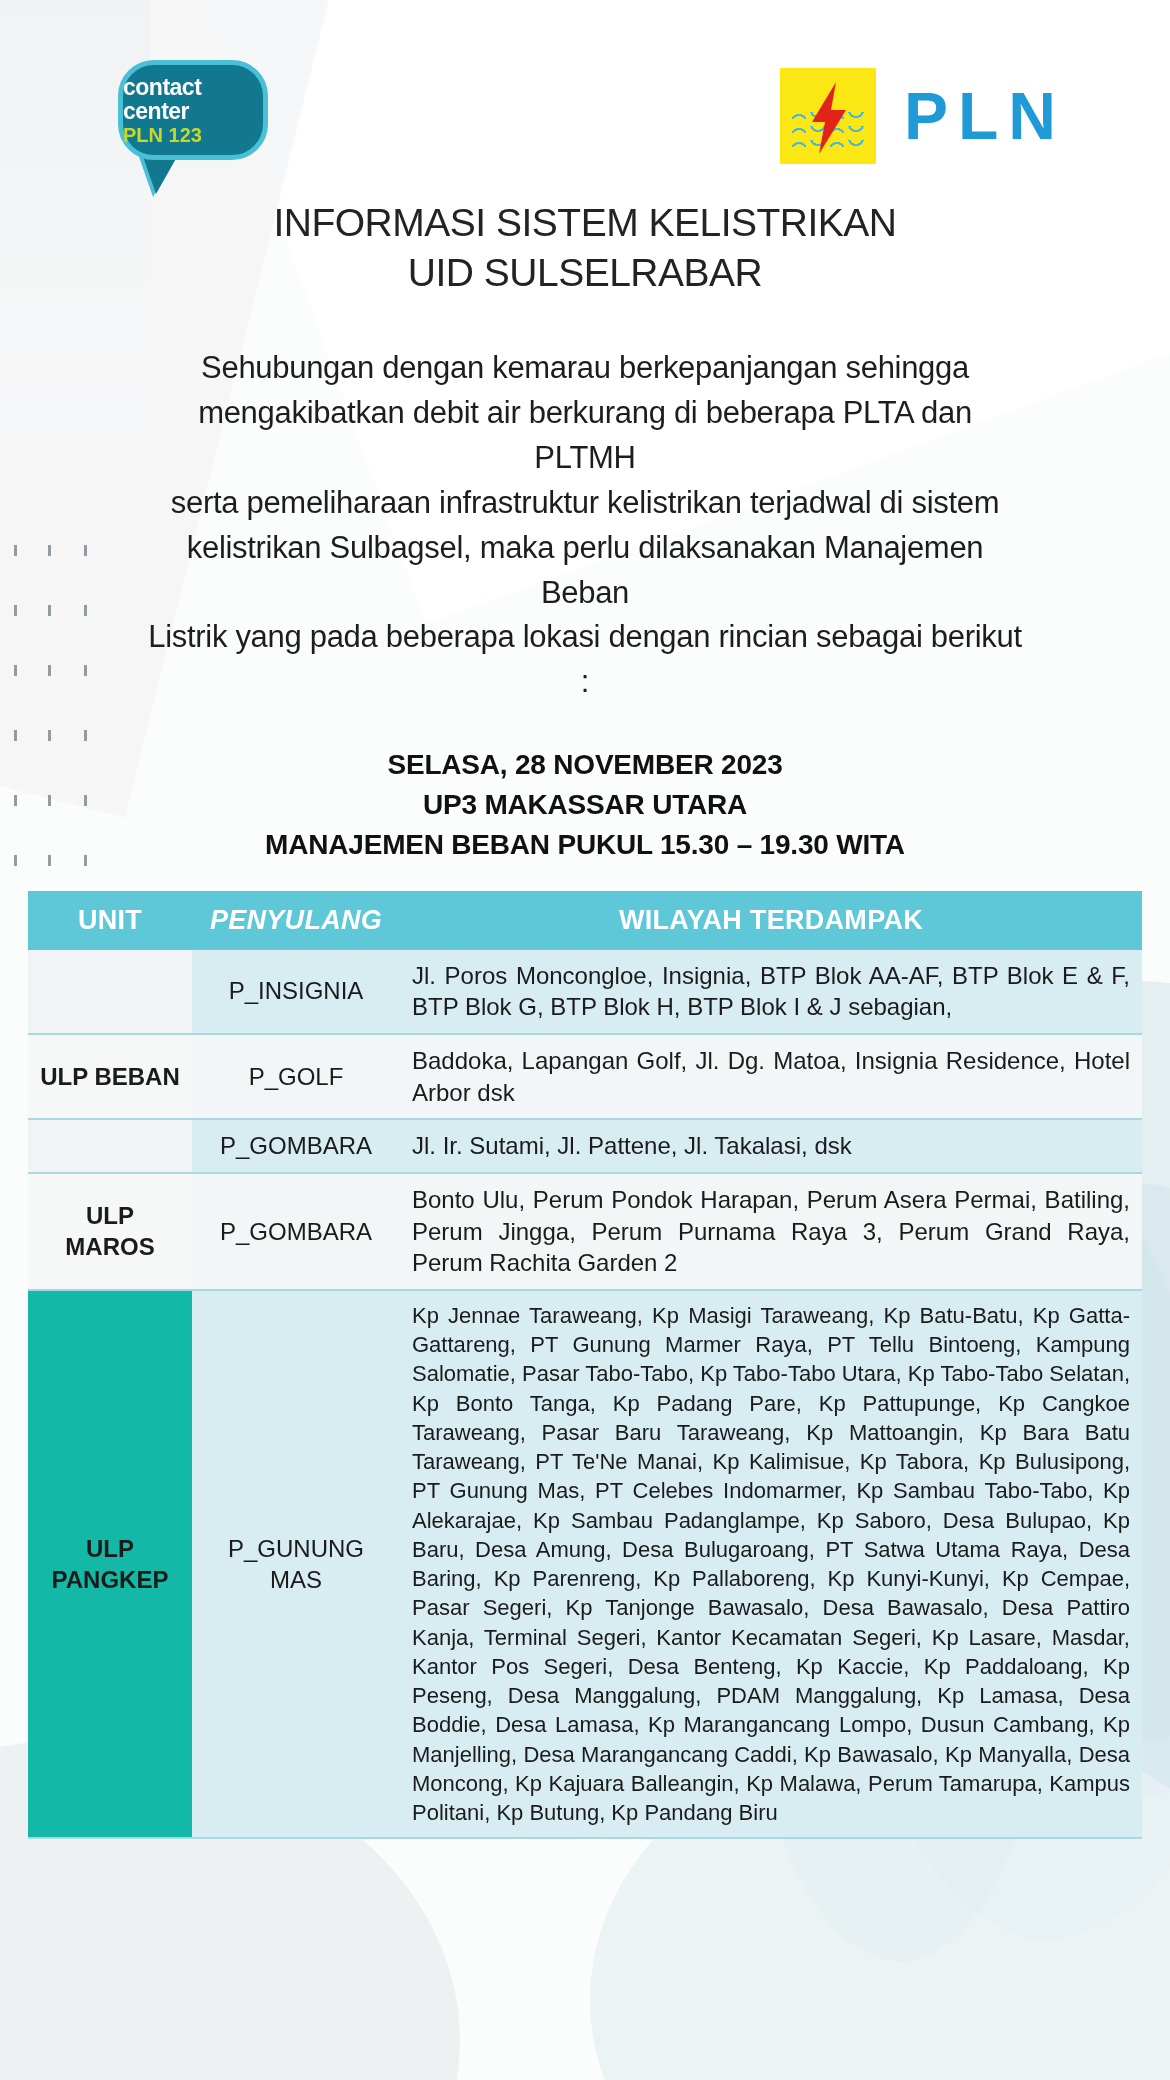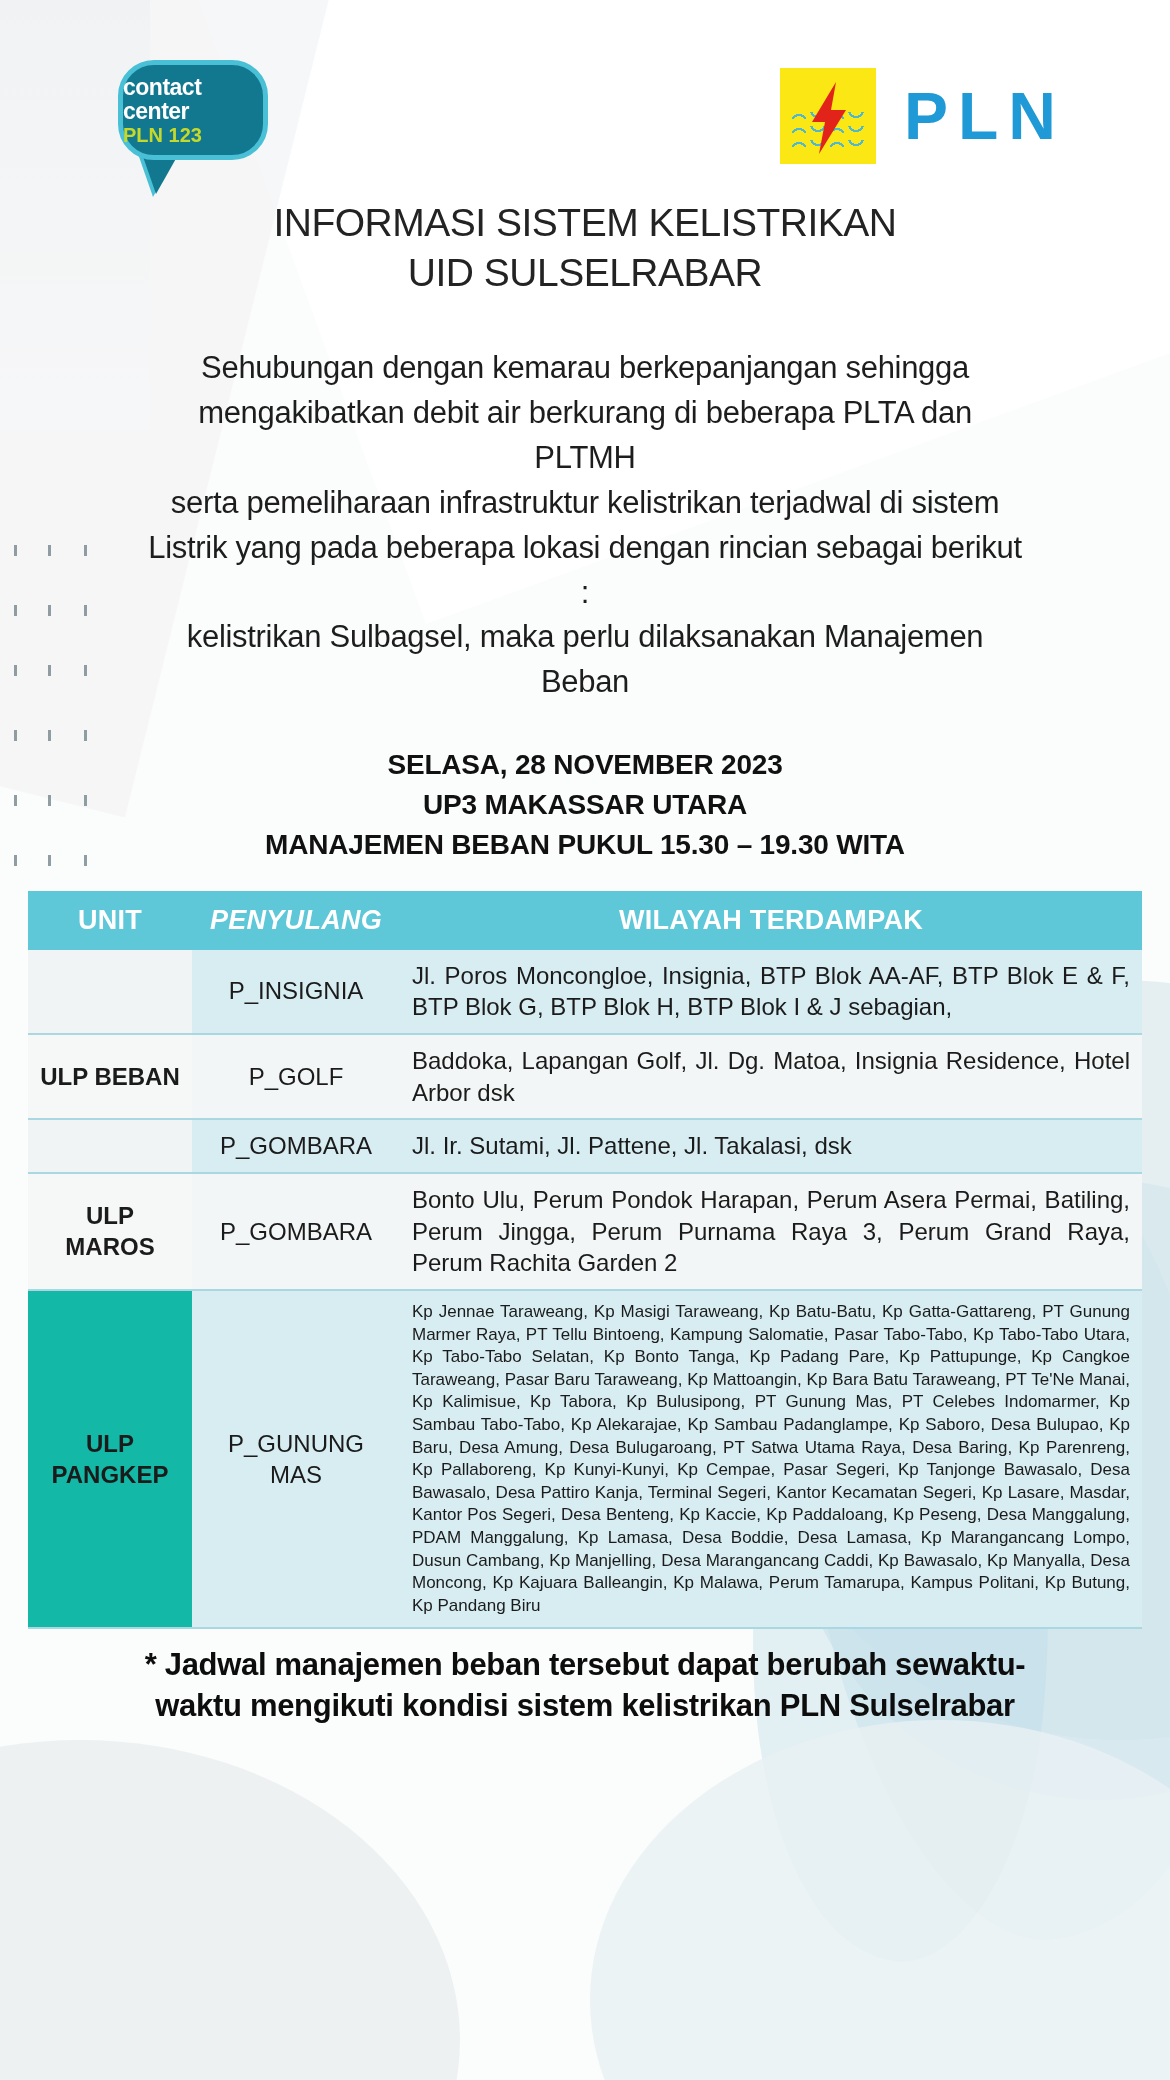--- a/index.html
+++ b/index.html
@@ -321,21 +321,21 @@
     text-align-last: left;
     padding-right: 6px;
   }
   tr.band-a td:not(.unit) { background: #d7edf2; }
   tr.band-b td:not(.unit) { background: #f3f6f6; }
   tr.band-a td.unit { background: #f1f4f4; }
   tr.band-b td.unit { background: #f6f8f8; }
 
   tr.pangkep td:not(.unit) { background: #d7edf2; }
   tr.pangkep td.unit { background: #14b8a6; }
-  tr.pangkep td.wil { font-size: 17px; line-height: 1.33; }
+  tr.pangkep td.wil { font-size: 22px; line-height: 1.33; }
 
   
   .footer {
     margin: 8px 22px 0 22px;
     text-align: center;
     font-weight: bold;
     font-size: 31px;
     color: #0d0d0d;
     line-height: 1.3;
     letter-spacing: -0.3px;
@@ -410,22 +410,22 @@
 
     <div class="title">
       <span class="t-line">INFORMASI SISTEM KELISTRIKAN</span>
       <span class="t-line">UID SULSELRABAR</span>
     </div>
 
     <div class="intro">
       <span class="i-line">Sehubungan dengan kemarau berkepanjangan sehingga</span>
       <span class="i-line">mengakibatkan debit air berkurang di beberapa PLTA dan PLTMH</span>
       <span class="i-line">serta pemeliharaan infrastruktur kelistrikan terjadwal di sistem</span>
+      <span class="i-line">kelistrikan Sulbagsel, maka perlu dilaksanakan Manajemen Beban</span>
       <span class="i-line">Listrik yang pada beberapa lokasi dengan rincian sebagai berikut :</span>
-      <span class="i-line">kelistrikan Sulbagsel, maka perlu dilaksanakan Manajemen Beban</span>
     </div>
 
     <div class="meta">
       <span class="m-line">SELASA, 28 NOVEMBER 2023</span>
       <span class="m-line">UP3 MAKASSAR UTARA</span>
       <span class="m-line">MANAJEMEN BEBAN PUKUL 15.30 – 19.30 WITA</span>
     </div>
 
     <div class="table-wrap">
       <table class="sched">
@@ -459,19 +459,15 @@
             </tr>
             <tr class="pangkep">
               <td class="unit">ULP PANGKEP</td>
               <td class="peny">P_GUNUNG MAS</td>
               <td class="wil">Kp Jennae Taraweang, Kp Masigi Taraweang, Kp Batu-Batu, Kp Gatta-Gattareng, PT Gunung Marmer Raya, PT Tellu Bintoeng, Kampung Salomatie, Pasar Tabo-Tabo, Kp Tabo-Tabo Utara, Kp Tabo-Tabo Selatan, Kp Bonto Tanga, Kp Padang Pare, Kp Pattupunge, Kp Cangkoe Taraweang, Pasar Baru Taraweang, Kp Mattoangin, Kp Bara Batu Taraweang, PT Te'Ne Manai, Kp Kalimisue, Kp Tabora, Kp Bulusipong, PT Gunung Mas, PT Celebes Indomarmer, Kp Sambau Tabo-Tabo, Kp Alekarajae, Kp Sambau Padanglampe, Kp Saboro, Desa Bulupao, Kp Baru, Desa Amung, Desa Bulugaroang, PT Satwa Utama Raya, Desa Baring, Kp Parenreng, Kp Pallaboreng, Kp Kunyi-Kunyi, Kp Cempae, Pasar Segeri, Kp Tanjonge Bawasalo, Desa Bawasalo, Desa Pattiro Kanja, Terminal Segeri, Kantor Kecamatan Segeri, Kp Lasare, Masdar, Kantor Pos Segeri, Desa Benteng, Kp Kaccie, Kp Paddaloang, Kp Peseng, Desa Manggalung, PDAM Manggalung, Kp Lamasa, Desa Boddie, Desa Lamasa, Kp Marangancang Lompo, Dusun Cambang, Kp Manjelling, Desa Marangancang Caddi, Kp Bawasalo, Kp Manyalla, Desa Moncong, Kp Kajuara Balleangin, Kp Malawa, Perum Tamarupa, Kampus Politani, Kp Butung, Kp Pandang Biru</td>
             </tr>
           </tbody>
       </table>
     </div>
 
-    <div class="footer">
-      <span class="f-line">* Jadwal manajemen beban tersebut dapat berubah sewaktu-</span>
-      <span class="f-line">waktu mengikuti kondisi sistem kelistrikan PLN Sulselrabar</span>
-    </div>
 
   </div>
 </div>
 
 </body></html>

